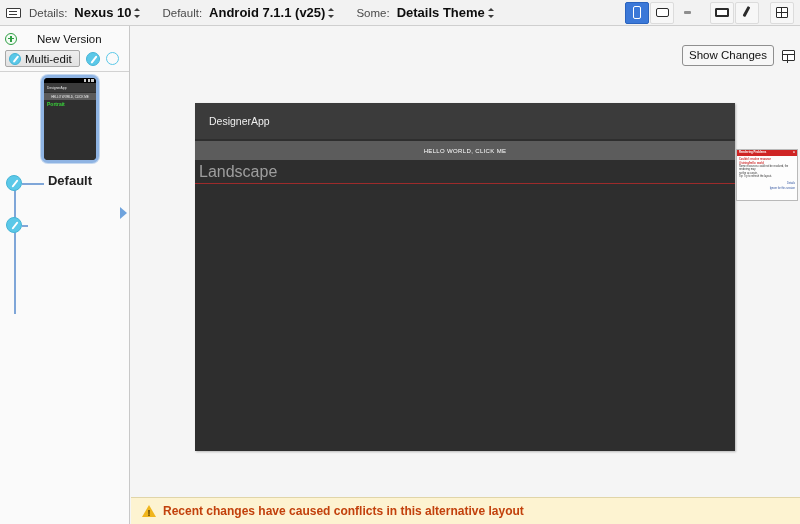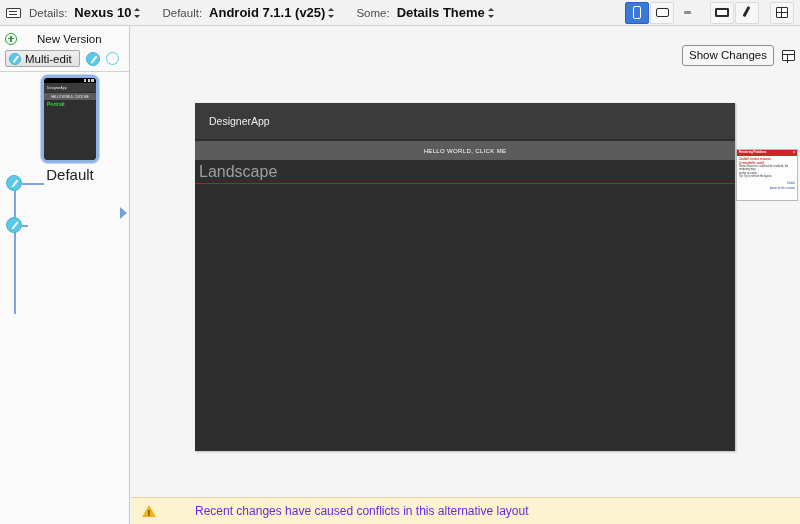--- a/index.html
+++ b/index.html
@@ -178,21 +178,21 @@
     position: absolute; background: #7fa6d8;
   }
 
   .node { position: absolute; }
   .node-frame {
     border: 3px solid #8fb4e3; border-radius: 7px;
     background: #2b2b2b; overflow: hidden;
     box-shadow: 0 0 0 1px #c3d7ef;
   }
   .node-label {
-    text-align: center; font-size: 15px; color: #222; margin-top: 3px;
+    text-align: center; font-size: 13px; color: #222; margin-top: 10px; font-weight: bold;
   }
   .conn-badge {
     position: absolute; width: 16px; height: 16px; border-radius: 50%;
     background: #5bc8e8; border: 1px solid #45b4d6;
   }
   .conn-badge::after {
     content: ""; position: absolute; left: 6.5px; top: 2.5px;
     width: 2px; height: 9px; background: #ffffff;
     transform: rotate(38deg); border-radius: 1px;
   }
@@ -379,21 +379,21 @@
     width: 0; height: 0;
     border-left: 7px solid transparent;
     border-right: 7px solid transparent;
     border-bottom: 12px solid #f0b51c;
     position: relative; flex: 0 0 auto;
   }
   .sb-warn::after {
     content: "!"; position: absolute; left: -1.6px; top: 3.5px;
     font-size: 9px; color: #4a3500; font-weight: bold; line-height: 1;
   }
-  .sb-text { font-size: 12px; font-weight: normal; color: #6d28d9; margin-left: 32px; }
+  .sb-text { font-size: 12px; font-weight: bold; color: #c2410c; }
 </style>
 </head>
 <body>
 
 <div id="app">
 
   <div class="toolbar">
     <div class="tb-left">
       <span class="kbd-icon"></span>
       <span class="tb-label">Details:</span>

